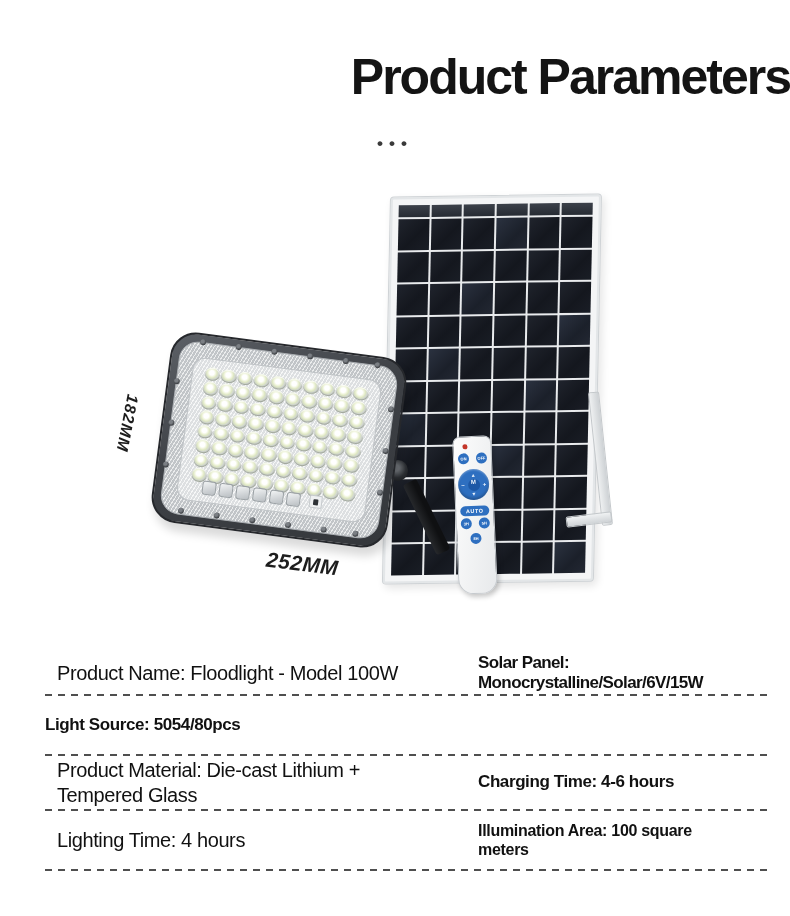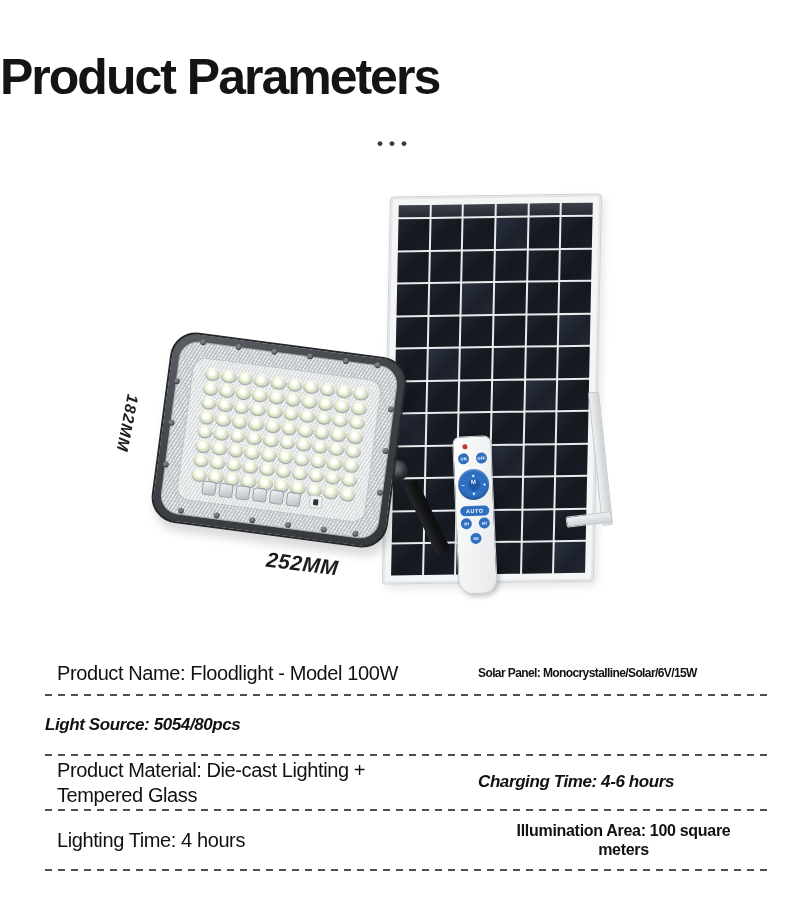--- a/index.html
+++ b/index.html
@@ -3,21 +3,21 @@
 <meta charset="utf-8">
 <style>
   html,body{margin:0;padding:0;}
   body{
     width:790px;height:916px;background:#ffffff;overflow:hidden;
     font-family:"Liberation Sans","DejaVu Sans",sans-serif;color:#111;
     position:relative;
   }
   
   .title{
-    margin:50px 0 0;text-align:left;font-size:50px;font-weight:bold;
+    margin:50px 0 0;text-align:right;font-size:50px;font-weight:bold;
     letter-spacing:-2px;color:#141414;line-height:1.1;
   }
   .dots{
     margin-top:30px;text-align:center;font-size:17px;font-weight:bold;
     letter-spacing:6px;color:#3a3a3a;line-height:1;
   }
   
   .hero{position:relative;width:790px;height:486px;margin-top:12px;}
 
   
@@ -162,24 +162,24 @@
     position:absolute;left:266px;top:388px;z-index:6;
     font-style:italic;font-weight:bold;font-size:21px;color:#1d1d1d;
     transform:rotate(7deg);letter-spacing:0.5px;
   }
 
   
   .params{width:724px;margin:2px 0 0 45px;}
   .spec-row{display:grid;grid-template-columns:433px 1fr;align-items:center;}
   .spec-row .cell-l{padding-left:12px;font-weight:normal;font-size:20px;letter-spacing:-0.4px;
     line-height:1.25;white-space:pre-line;}
-  .spec-row .cell-r{font-weight:bold;font-size:12px;letter-spacing:-0.6px;
+  .spec-row .cell-r{font-weight:bold;font-size:17px;letter-spacing:-0.6px;
     line-height:1.2;white-space:pre-line;}
-  .spec-row .cell-r.big{font-size:17px;letter-spacing:-0.4px;font-style:italic;}
-  .spec-row .cell-r.med{font-size:16px;letter-spacing:-0.3px;text-align:center;}
+  .spec-row .cell-r.big{font-size:17px;letter-spacing:-0.4px;}
+  .spec-row .cell-r.med{font-size:16px;letter-spacing:-0.3px;}
   .r1{min-height:42px;}
   .r2{min-height:58px;}
   .r3{min-height:53px;}
   .r4{min-height:58px;}
   .dash{
     height:2px;width:100%;
     background-image:repeating-linear-gradient(90deg,#4f4f4f 0 7px,transparent 7px 13px);
   }
 </style>
 </head>
@@ -420,21 +420,21 @@
   <div class="spec-row r1">
     <div class="cell-l">Product Name: Floodlight - Model 100W</div>
     <div class="cell-r">Solar Panel: Monocrystalline/Solar/6V/15W</div>
   </div>
   <div class="dash"></div>
   <div class="spec-row r2">
     <div class="cell-r big">Light Source: 5054/80pcs</div>
   </div>
   <div class="dash"></div>
   <div class="spec-row r3">
-    <div class="cell-l">Product Material: Die-cast Lighting +
+    <div class="cell-l">Product Material: Die-cast Lithium +
 Tempered Glass</div>
     <div class="cell-r big">Charging Time: 4-6 hours</div>
   </div>
   <div class="dash"></div>
   <div class="spec-row r4">
     <div class="cell-l">Lighting Time: 4 hours</div>
     <div class="cell-r med">Illumination Area: 100 square
 meters</div>
   </div>
   <div class="dash"></div>

